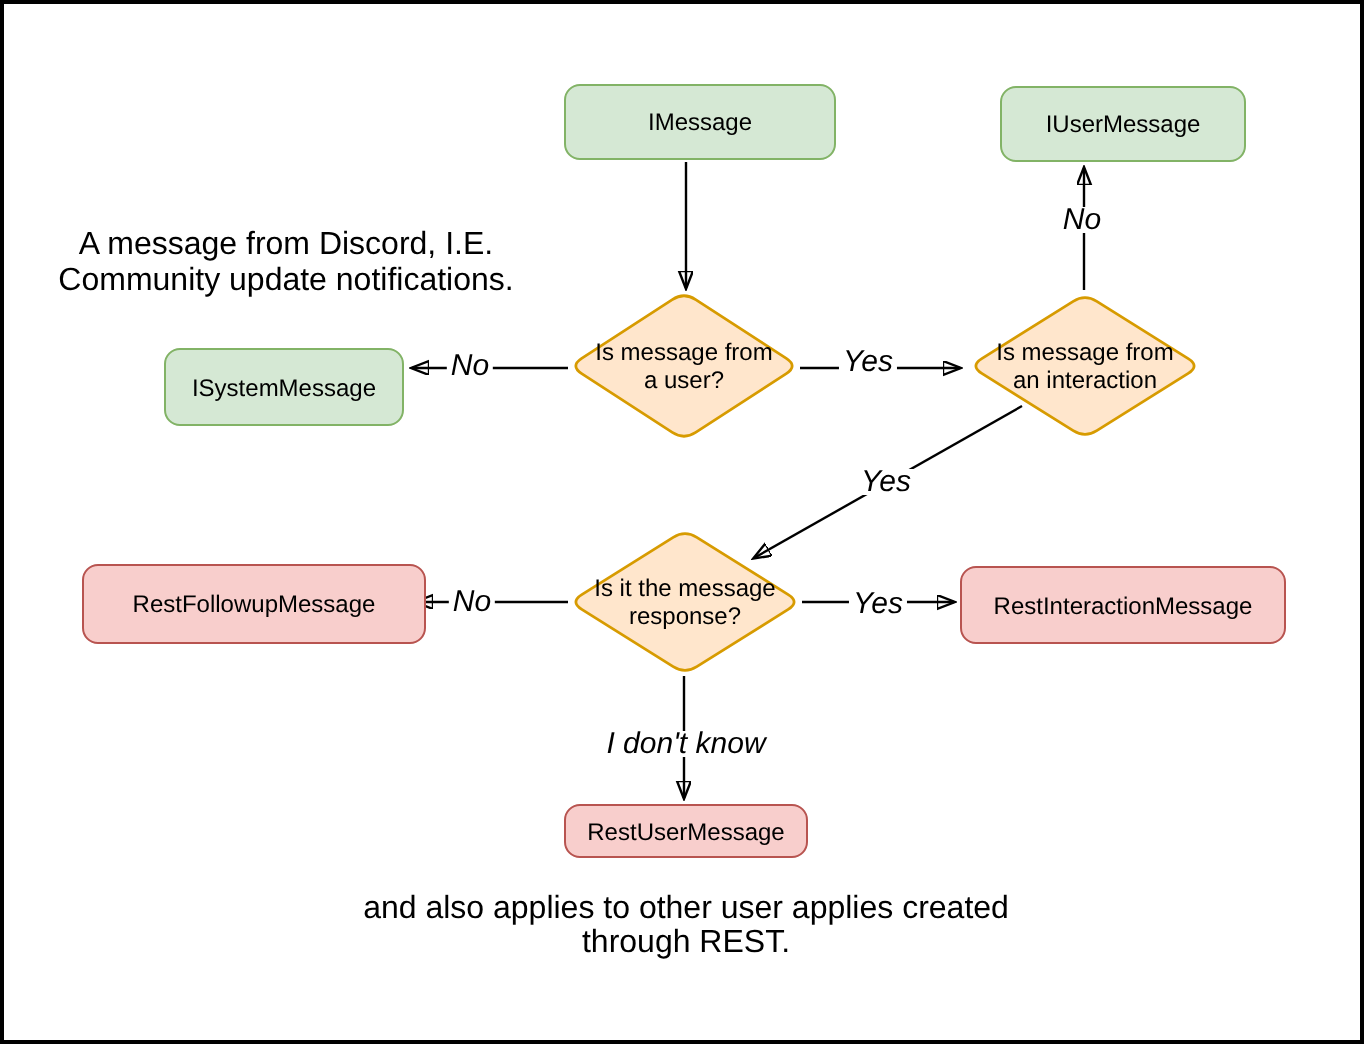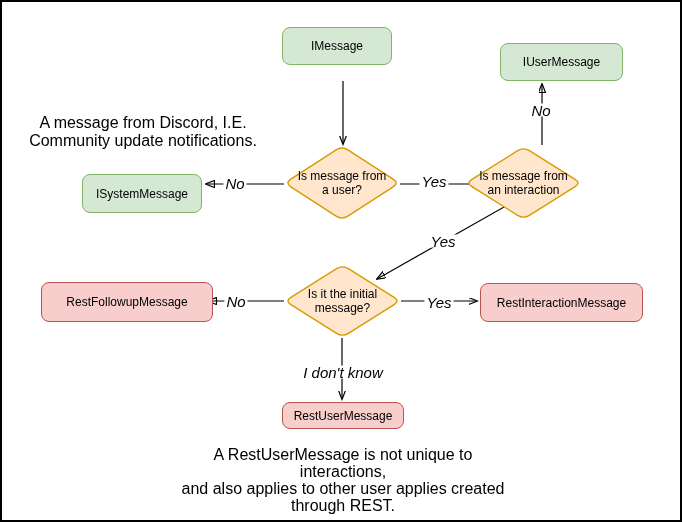--- a/index.html
+++ b/index.html
@@ -56,21 +56,21 @@
     <line x1="341" y1="79" x2="341" y2="142" marker-end="url(#arrow)"></line>
     <line x1="282" y1="182" x2="204" y2="182" marker-end="url(#arrow)"></line>
     <line x1="398" y1="182" x2="478" y2="182" marker-end="url(#arrow)"></line>
     <line x1="540" y1="143" x2="540" y2="82" marker-end="url(#arrow)"></line>
     <line x1="509" y1="201" x2="375" y2="277" marker-end="url(#arrow)"></line>
     <line x1="282" y1="299" x2="206" y2="299" marker-end="url(#arrow)"></line>
     <line x1="399" y1="299" x2="475" y2="299" marker-end="url(#arrow)"></line>
     <line x1="340" y1="336" x2="340" y2="397" marker-end="url(#arrow)"></line>
   </svg>
 
-  <div class="node rect green" style="left:280px;top:25px;width:110px;height:38px">
+  <div class="node rect green" style="left:280px;top:40px;width:136px;height:38px">
     <span class="node-label">IMessage</span>
   </div>
 
   <div class="node rect green" style="left:498px;top:41px;width:123px;height:38px">
     <span class="node-label">IUserMessage</span>
   </div>
 
   <div class="node rect green" style="left:80px;top:172px;width:120px;height:39px">
     <span class="node-label">ISystemMessage</span>
   </div>
@@ -87,46 +87,45 @@
     <span class="node-label">RestUserMessage</span>
   </div>
 
   <div class="node diamond" style="left:283px;top:144px;width:114px;height:74px">
     <svg viewBox="0 0 115 72" preserveAspectRatio="none">
       <path d="M 63.4 3.7 L 109.1 32.3 Q 115 36 109.1 39.7 L 63.4 68.3 Q 57.5 72 51.6 68.3 L 5.9 39.7 Q 0 36 5.9 32.3 L 51.6 3.7 Q 57.5 0 63.4 3.7 Z"></path>
     </svg>
     <span class="node-label">Is message from a user?</span>
   </div>
 
-  <div class="node diamond" style="left:464px;top:145px;width:115px;height:72px">
+  <div class="node diamond" style="left:483px;top:145px;width:115px;height:72px">
     <svg viewBox="0 0 115 72" preserveAspectRatio="none">
       <path d="M 63.4 3.7 L 109.1 32.3 Q 115 36 109.1 39.7 L 63.4 68.3 Q 57.5 72 51.6 68.3 L 5.9 39.7 Q 0 36 5.9 32.3 L 51.6 3.7 Q 57.5 0 63.4 3.7 Z"></path>
     </svg>
     <span class="node-label">Is message from an interaction</span>
   </div>
 
   <div class="node diamond" style="left:283px;top:263px;width:115px;height:72px">
     <svg viewBox="0 0 115 72" preserveAspectRatio="none">
       <path d="M 63.4 3.7 L 109.1 32.3 Q 115 36 109.1 39.7 L 63.4 68.3 Q 57.5 72 51.6 68.3 L 5.9 39.7 Q 0 36 5.9 32.3 L 51.6 3.7 Q 57.5 0 63.4 3.7 Z"></path>
     </svg>
-    <span class="node-label">Is it the initial message?</span>
+    <span class="node-label">Is it the message response?</span>
   </div>
 
   <span class="edge-label" style="left:233px;top:181px">No</span>
   <span class="edge-label" style="left:432px;top:179px">Yes</span>
   <span class="edge-label" style="left:539px;top:108px">No</span>
   <span class="edge-label" style="left:441px;top:239px">Yes</span>
   <span class="edge-label" style="left:234px;top:299px">No</span>
   <span class="edge-label" style="left:437px;top:300px">Yes</span>
   <span class="edge-label" style="left:341px;top:370px">I don't know</span>
 
   <div class="caption top" style="left:141px;top:112px">
     <span>A message from Discord, I.E.</span>
     <span>Community update notifications.</span>
   </div>
 
   <div class="caption bottom" style="left:341px;top:444px">
-    <span>A RestUserMessage is not unique to interactions,</span>
     <span>and also applies to other user applies created</span>
     <span>through REST.</span>
   </div>
 
 </div>
 
 </body></html>

